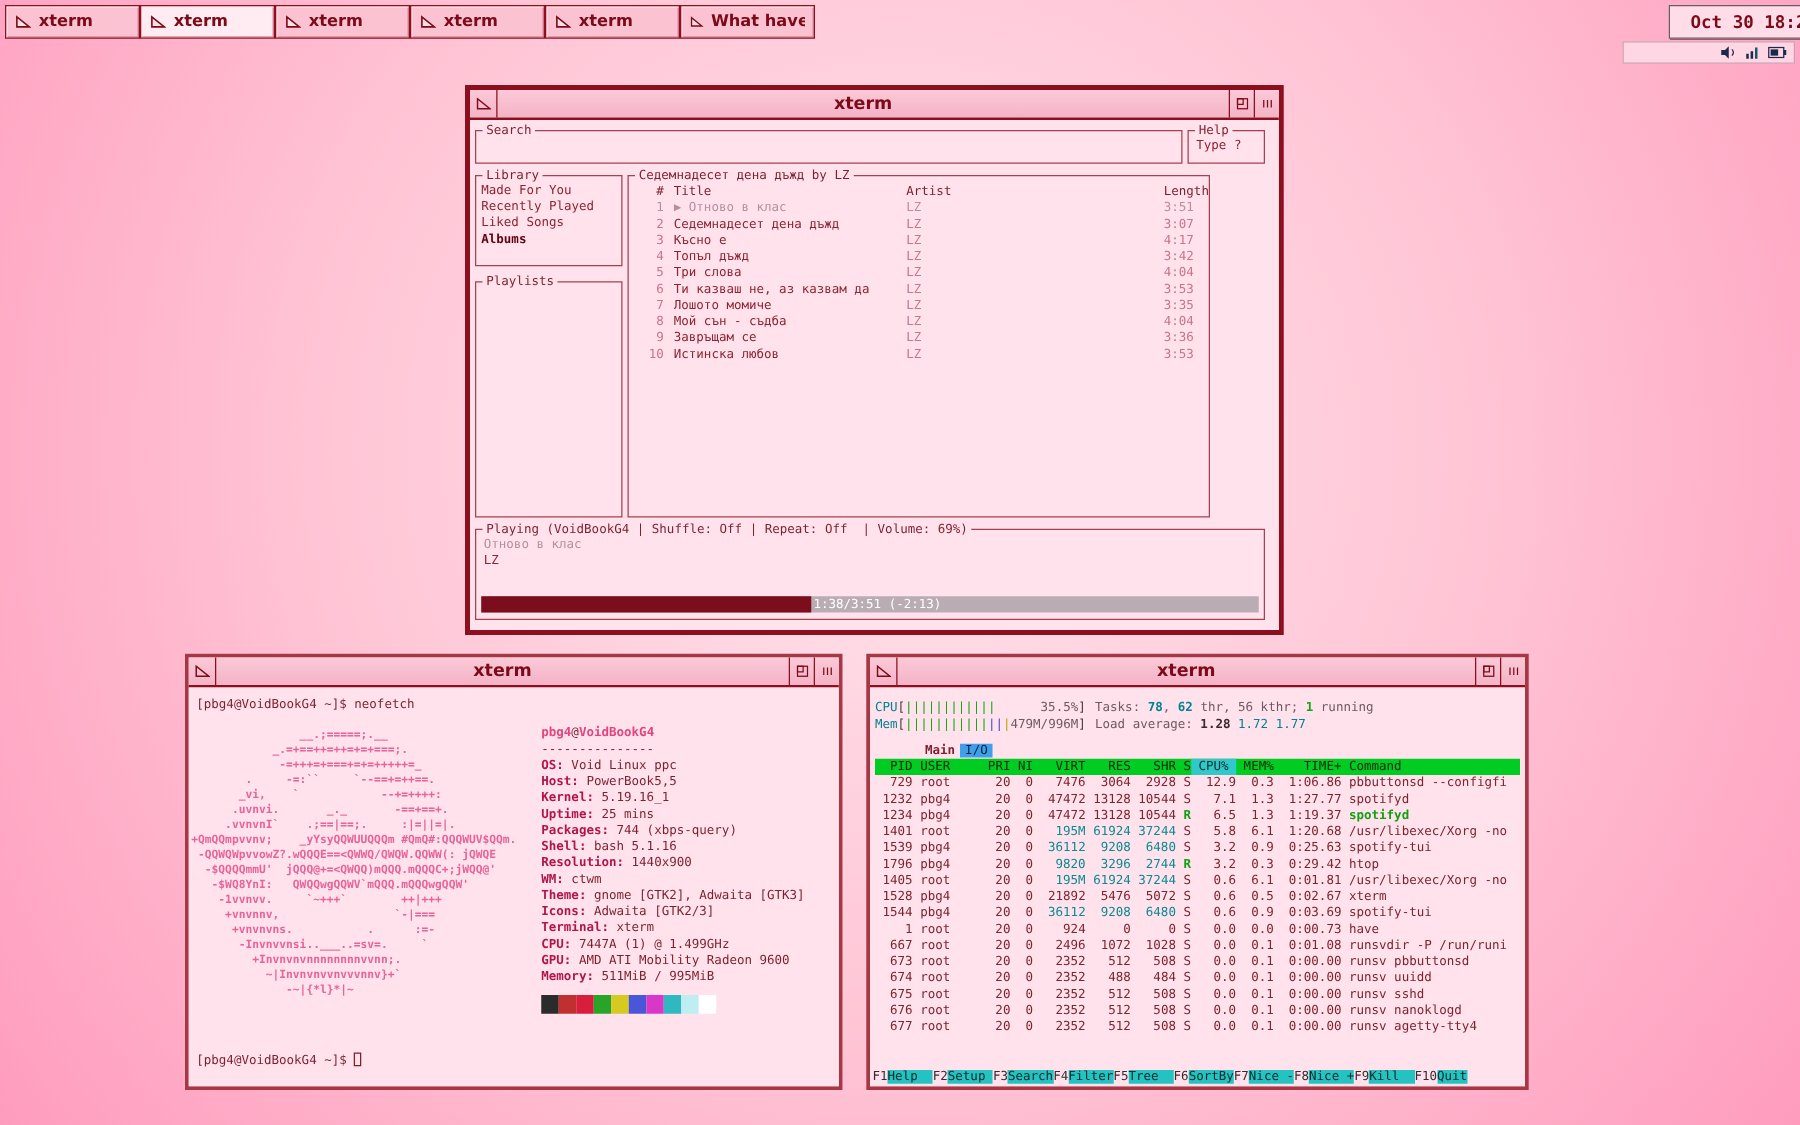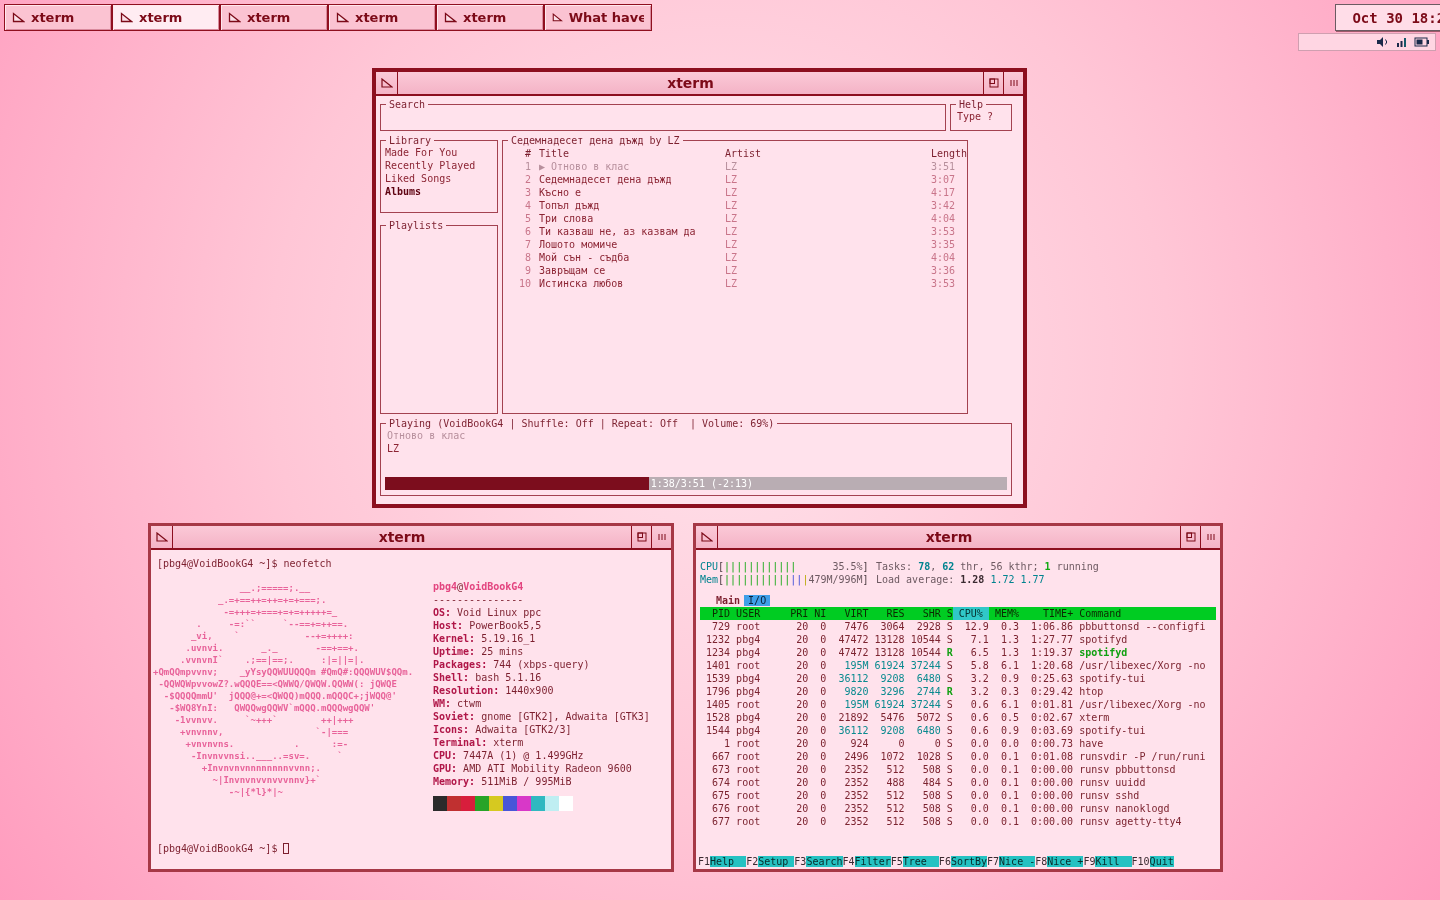--- a/index.html
+++ b/index.html
@@ -72,21 +72,21 @@
   .nf-value{color:#7c1f2e;}
   .nf-palette{position:absolute;left:282px;top:246px;font-size:0;}
   .nf-swatch{display:inline-block;width:14px;height:15px;}
   .nf-prompt2{position:absolute;left:6px;top:292px;white-space:pre;}
   .cursor{display:inline-block;width:6px;height:11px;border:1px solid #7c1f2e;vertical-align:-2px;margin-left:1ch;}
 
   
   .ht-top{padding:10px 4px 0;}
   .meter-row{display:flex;white-space:pre;}
   .m-left{display:inline-block;width:176px;flex:0 0 auto;}
-  .ht-tabs{margin-top:8px;padding:0 16px;}
+  .ht-tabs{margin-top:8px;padding:0 4px;margin-left:36px;}
   .ht-tab{padding:0 4px;cursor:pointer;}
   .ht-tab.active{color:#7c1f2e;font-weight:bold;}
   .ht-tab.inactive{background:#3f9fe8;color:#082038;}
   .ht-main{padding:0 4px;}
   .ht-header{display:flex;background:#00cc22;color:#0c2a00;white-space:pre;}
   .hrow{display:flex;color:#7c2430;white-space:pre;cursor:pointer;}
   .c-pid{width:5ch;text-align:right;}
   .c-user{width:9ch;padding-left:1ch;text-align:left;overflow:hidden;}
   .c-pri{width:4ch;text-align:right;}
   .c-ni{width:3ch;text-align:right;}
@@ -340,21 +340,21 @@
         <div class="nf-sep">---------------</div>
         <div>
             <div class="nf-row"><span class="nf-label">OS:</span><span class="nf-value"> Void Linux ppc</span></div>
             <div class="nf-row"><span class="nf-label">Host:</span><span class="nf-value"> PowerBook5,5</span></div>
             <div class="nf-row"><span class="nf-label">Kernel:</span><span class="nf-value"> 5.19.16_1</span></div>
             <div class="nf-row"><span class="nf-label">Uptime:</span><span class="nf-value"> 25 mins</span></div>
             <div class="nf-row"><span class="nf-label">Packages:</span><span class="nf-value"> 744 (xbps-query)</span></div>
             <div class="nf-row"><span class="nf-label">Shell:</span><span class="nf-value"> bash 5.1.16</span></div>
             <div class="nf-row"><span class="nf-label">Resolution:</span><span class="nf-value"> 1440x900</span></div>
             <div class="nf-row"><span class="nf-label">WM:</span><span class="nf-value"> ctwm</span></div>
-            <div class="nf-row"><span class="nf-label">Soviet:</span><span class="nf-value"> gnome [GTK2], Adwaita [GTK3]</span></div>
+            <div class="nf-row"><span class="nf-label">Theme:</span><span class="nf-value"> gnome [GTK2], Adwaita [GTK3]</span></div>
             <div class="nf-row"><span class="nf-label">Icons:</span><span class="nf-value"> Adwaita [GTK2/3]</span></div>
             <div class="nf-row"><span class="nf-label">Terminal:</span><span class="nf-value"> xterm</span></div>
             <div class="nf-row"><span class="nf-label">CPU:</span><span class="nf-value"> 7447A (1) @ 1.499GHz</span></div>
             <div class="nf-row"><span class="nf-label">GPU:</span><span class="nf-value"> AMD ATI Mobility Radeon 9600</span></div>
             <div class="nf-row"><span class="nf-label">Memory:</span><span class="nf-value"> 511MiB / 995MiB</span></div>
           </div>
       </div>
       <div class="nf-palette"><span class="nf-swatch" style="background: rgb(43, 43, 43);"></span><span class="nf-swatch" style="background: rgb(192, 48, 48);"></span><span class="nf-swatch" style="background: rgb(216, 30, 60);"></span><span class="nf-swatch" style="background: rgb(40, 164, 40);"></span><span class="nf-swatch" style="background: rgb(214, 201, 32);"></span><span class="nf-swatch" style="background: rgb(73, 86, 216);"></span><span class="nf-swatch" style="background: rgb(216, 56, 200);"></span><span class="nf-swatch" style="background: rgb(48, 184, 192);"></span><span class="nf-swatch" style="background: rgb(191, 238, 242);"></span><span class="nf-swatch" style="background: rgb(255, 255, 255);"></span></div>
       <div class="nf-prompt2"><span>[pbg4@VoidBookG4 ~]$</span><span class="cursor"></span></div>
     </div>

